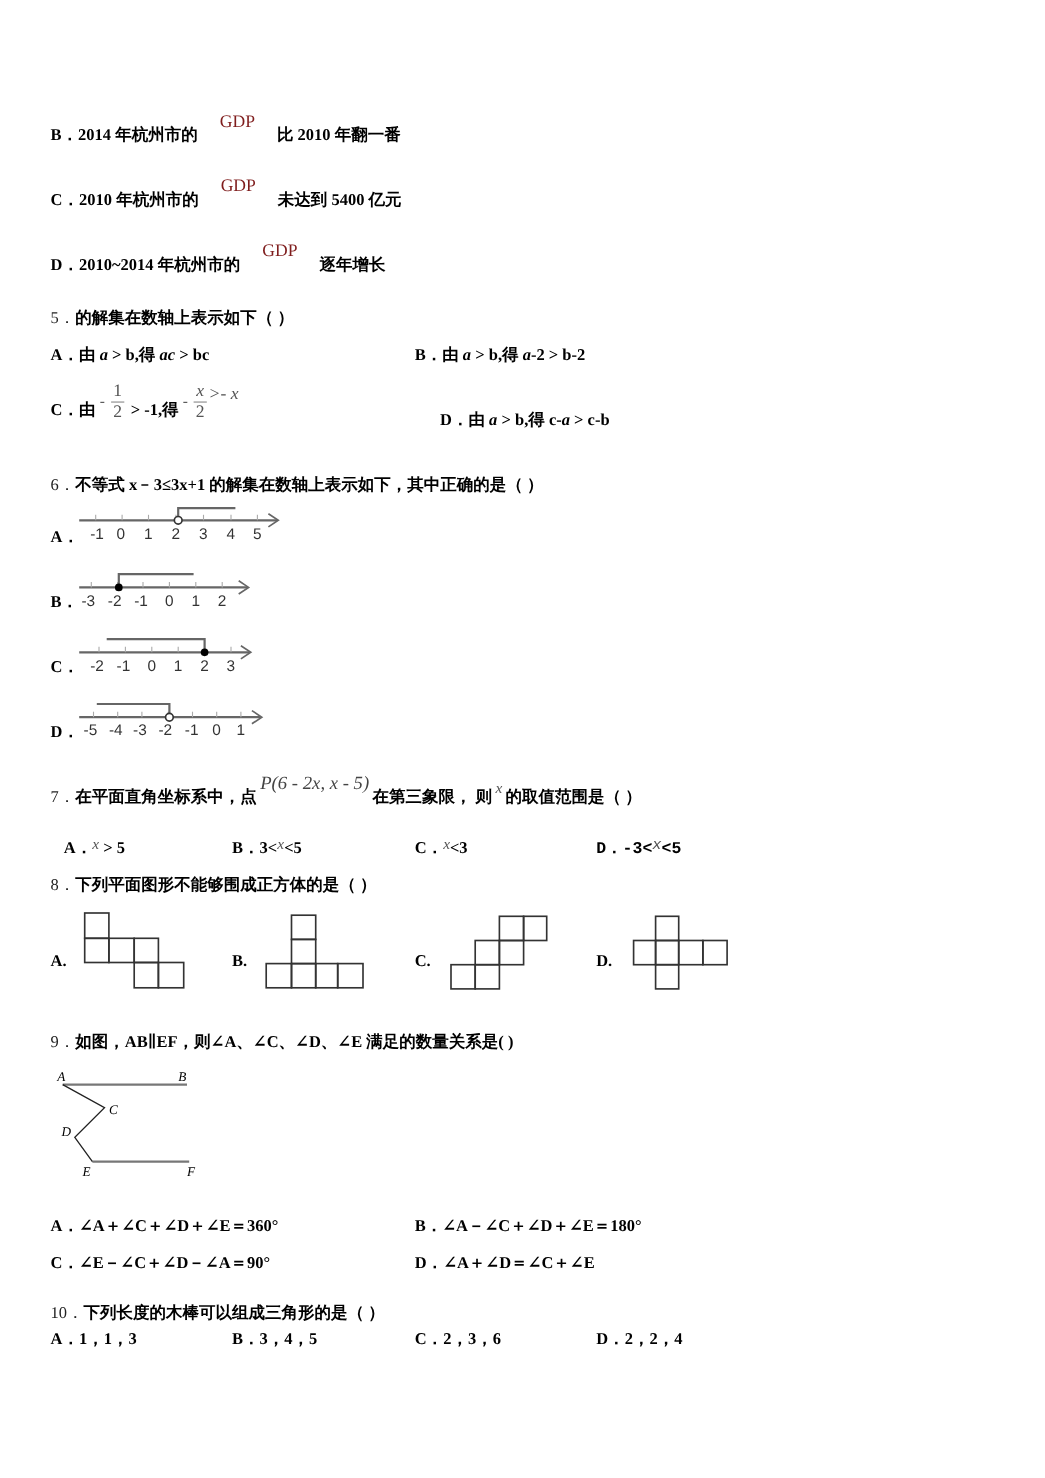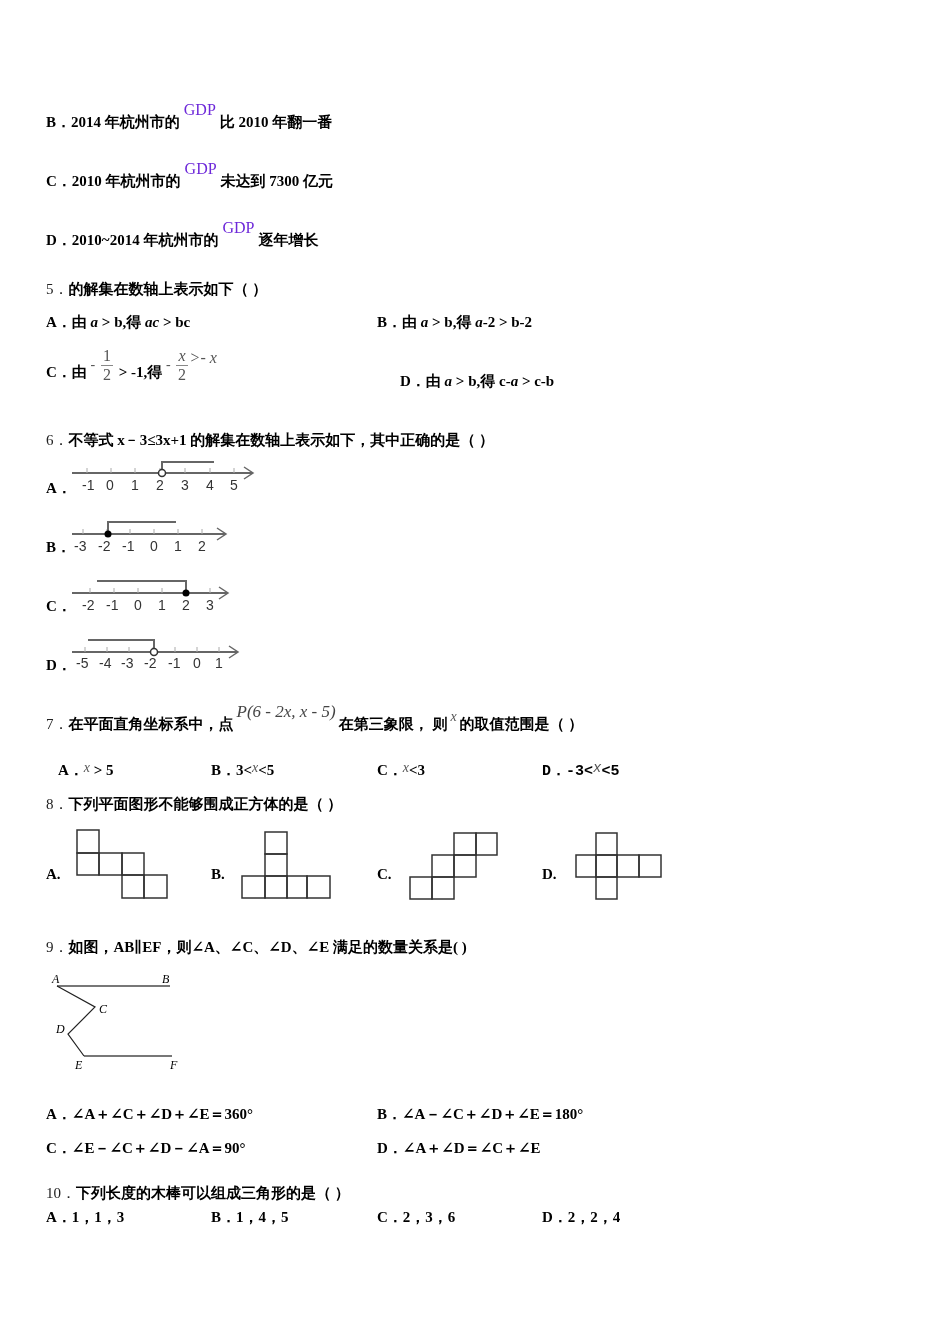--- a/index.html
+++ b/index.html
@@ -6,38 +6,38 @@
   body {
     width: 950px; height: 1344px; position: relative; overflow: hidden;
     font-family: "Liberation Serif", "DejaVu Serif", serif;
     color: #000;
   }
   .abs { position: absolute; white-space: nowrap; }
   .opt { font-size: 15px; font-weight: bold; }
   .q { font-size: 15px; }
   .qnum { font-weight: normal; color: #222; }
   .qtxt { font-weight: bold; }
-  .gdp { font-size: 16px; color: #6d28d9; font-weight: normal; position: relative; top: -12px; margin: 0 4px; }
+  .gdp { font-size: 16px; color: #7f1d1d; font-weight: normal; position: relative; top: -12px; margin: 0 20px; }
   .it { font-style: italic; }
   .math-light { color: #555; font-weight: normal; font-style: italic; font-size: 14px; }
   .frac { display: inline-block; vertical-align: middle; text-align: center; color: #555; font-weight: normal; font-size: 16px; line-height: 18px; margin: 0 2px; }
   .frac .num { display: block; border-bottom: 1px solid #888; padding: 0 2px; }
   .frac .den { display: block; }
   svg { position: absolute; overflow: visible; }
   .nl-text { font-family: "Liberation Sans", "DejaVu Sans", sans-serif; font-size: 14px; fill: #333; }
   .geo-label { font-family: "Liberation Serif", serif; font-style: italic; font-size: 12px; fill: #000; }
 </style>
 </head>
 <body>
 
 <div class="abs opt" style="left:46px; top:113px;">
   <span>B．</span><span>2014 年杭州市的</span><span class="gdp">GDP</span><span>比 2010 年翻一番</span>
 </div>
 <div class="abs opt" style="left:46px; top:172px;">
-  <span>C．</span><span>2010 年杭州市的</span><span class="gdp">GDP</span><span>未达到 7300 亿元</span>
+  <span>C．</span><span>2010 年杭州市的</span><span class="gdp">GDP</span><span>未达到 5400 亿元</span>
 </div>
 <div class="abs opt" style="left:46px; top:231px;">
   <span>D．</span><span>2010~2014 年杭州市的</span><span class="gdp">GDP</span><span>逐年增长</span>
 </div>
 
 <div class="abs q" style="left:46px; top:280px;">
   <span class="qnum">5．</span><span class="qtxt">的解集在数轴上表示如下（    ）</span>
 </div>
 <div class="abs opt" style="left:46px; top:313px;">
   <span>A．</span><span>由 </span><span class="it">a</span><span> &gt; b,得 </span><span class="it">ac</span><span> &gt; bc</span>
@@ -247,20 +247,20 @@
   <span>D．</span><span>∠A＋∠D＝∠C＋∠E</span>
 </div>
 
 <div class="abs q" style="left:46px; top:1174px;margin-top:10px;">
   <span class="qnum">10．</span><span class="qtxt">下列长度的木棒可以组成三角形的是（    ）</span>
 </div>
 <div class="abs opt" style="left:46px; top:1208px;">
   <span>A．</span><span>1，1，3</span>
 </div>
 <div class="abs opt" style="left:211px; top:1208px;">
-  <span>B．</span><span>1，4，5</span>
+  <span>B．</span><span>3，4，5</span>
 </div>
 <div class="abs opt" style="left:377px; top:1208px;">
   <span>C．</span><span>2，3，6</span>
 </div>
 <div class="abs opt" style="left:542px; top:1208px;">
   <span>D．</span><span>2，2，4</span>
 </div>
 
 </body></html>

